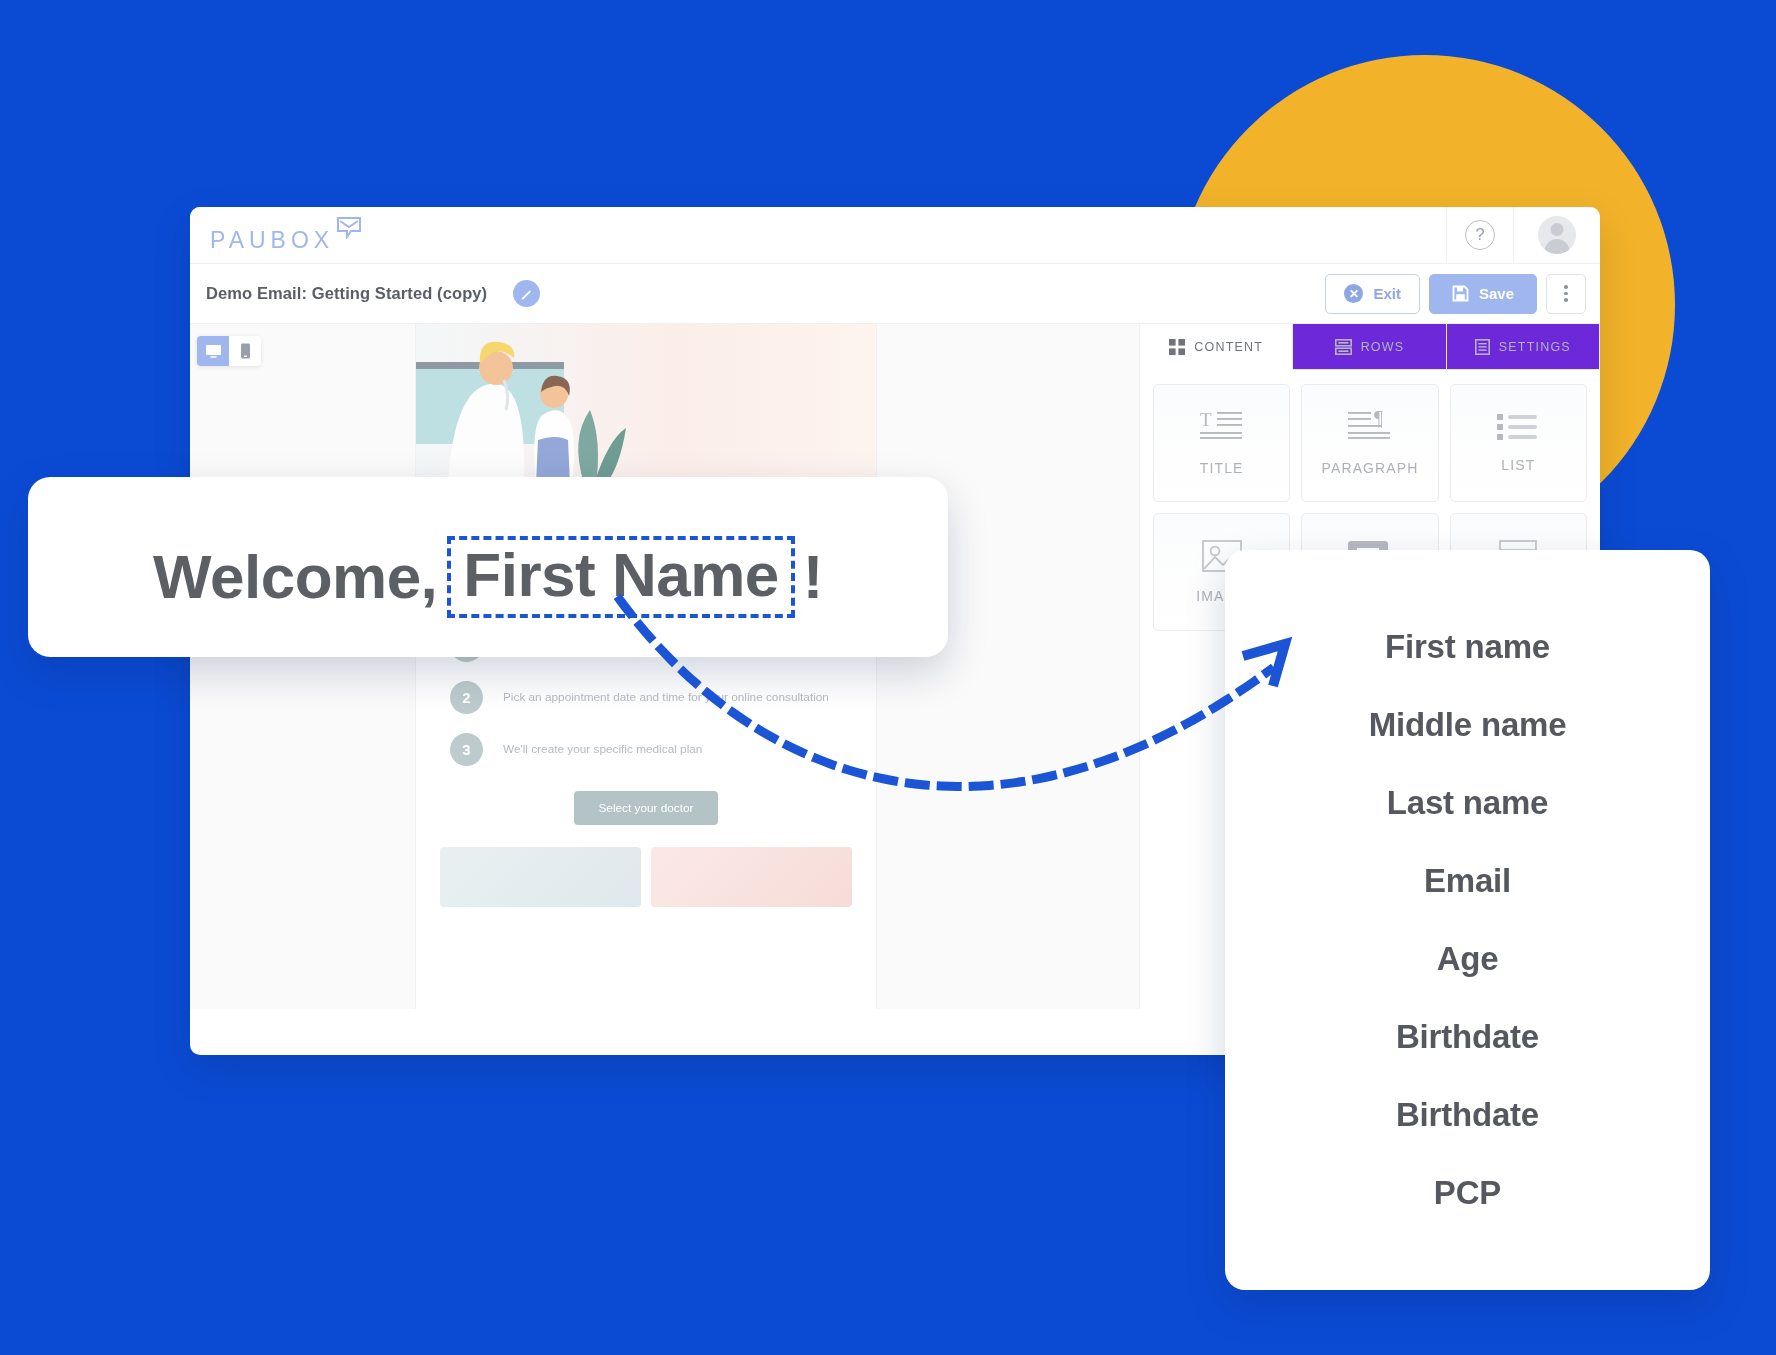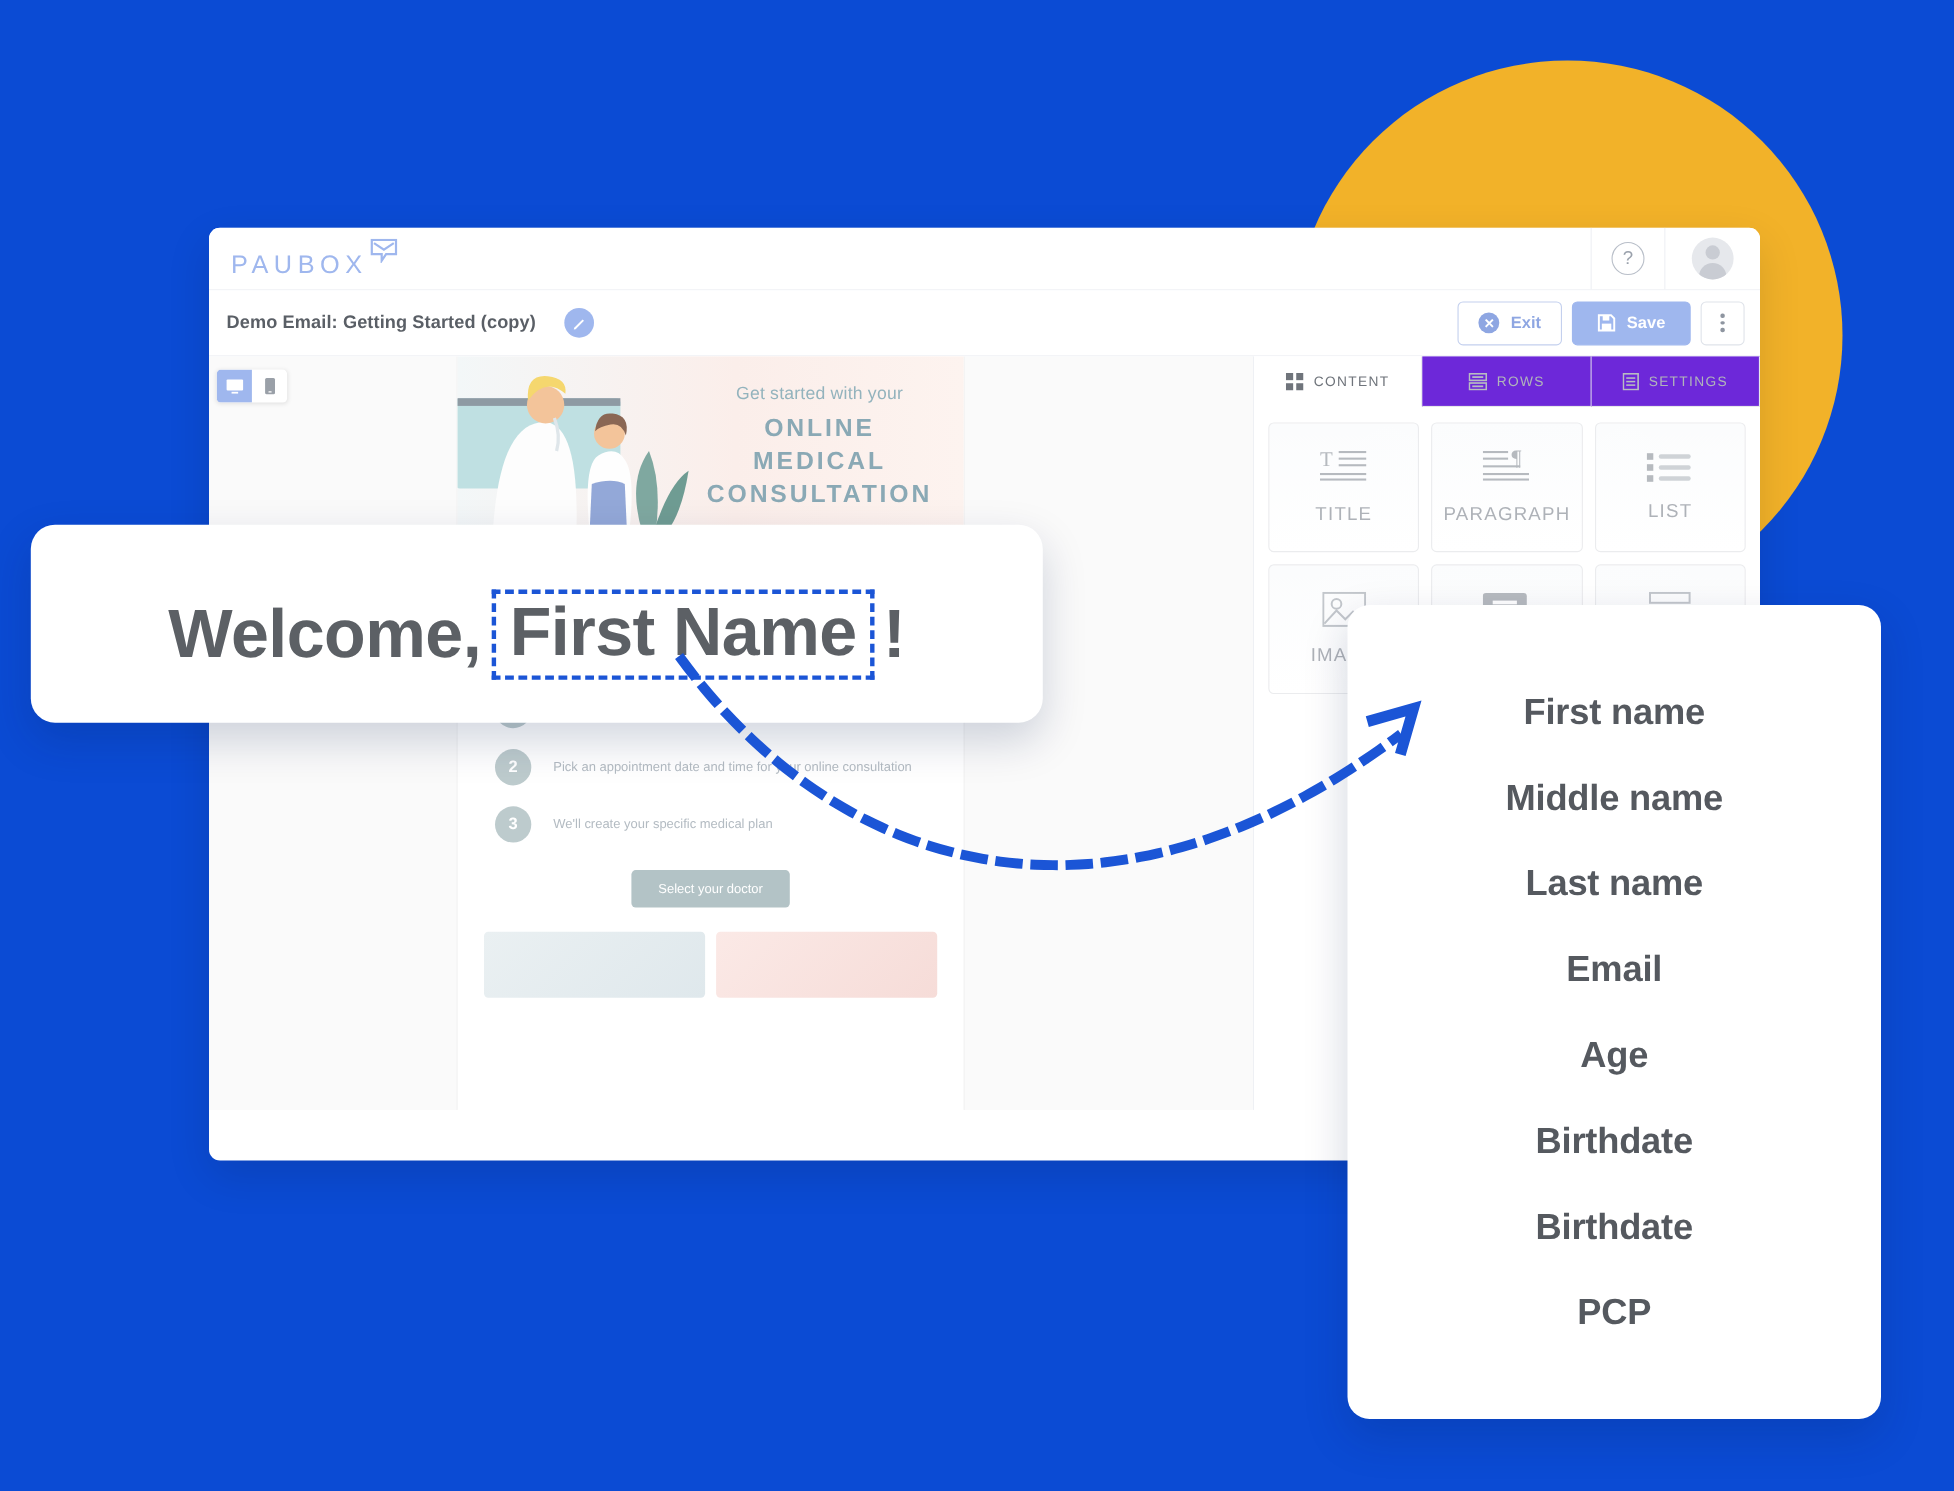--- a/index.html
+++ b/index.html
@@ -130,21 +130,21 @@
     flex:1;display:flex;align-items:center;justify-content:center;gap:9px;
     font-size:12.5px;letter-spacing:1.2px;color:#b0b4ba;background:#6d28d9;
     border-bottom:1px solid #e7e8ea;border-right:1px solid #e7e8ea;cursor:pointer;
   }
   .tool-tab.active{background:#fff;color:#6f747b;border-bottom-color:transparent;}
   .blocks{display:grid;grid-template-columns:repeat(3,1fr);gap:11px;padding:14px 13px;}
   .block{
     height:116px;border:1px solid #ebecee;border-radius:5px;background:linear-gradient(180deg,#fbfcfd,#fff);
     display:flex;flex-direction:column;align-items:center;justify-content:center;gap:16px;cursor:pointer;
   }
-  .block-label{font-size:17px;letter-spacing:1.1px;color:#aeb2b8;text-align:right;}
+  .block-label{font-size:14px;letter-spacing:1.1px;color:#aeb2b8;text-align:right;}
 
   
   .callout{
     position:absolute;left:28px;top:477px;width:920px;height:180px;
     background:#fff;border-radius:22px;z-index:6;
     display:flex;align-items:center;justify-content:center;
     box-shadow:0 16px 40px rgba(3,30,80,.18);
   }
   .callout-text{
     display:flex;align-items:center;font-size:62px;font-weight:700;color:#5c6065;
@@ -254,27 +254,20 @@
               <circle cx="88" cy="44" r="17" fill="#f3c49a"></circle>
               <path d="M72 40 q16 -22 34 -6 q2 -14 -16 -16 q-20 -2 -18 22 Z" fill="#f5d76e"></path>
               <path d="M96 56 q6 16 2 30" stroke="#dfe6ea" stroke-width="3" fill="none"></path>
               <path d="M128 160 q-6 -62 8 -70 q16 -9 24 4 q10 14 4 66 Z" fill="#fefefe"></path>
               <circle cx="146" cy="70" r="14" fill="#f3c49a"></circle>
               <path d="M133 68 q2 -18 16 -16 q16 2 12 20 q-4 -12 -14 -10 q-10 2 -14 6 Z" fill="#8a6754"></path>
               <path d="M130 116 q18 -6 30 0 l2 44 h-34 Z" fill="#93a8d8"></path>
               <path d="M176 160 q-14 -46 6 -74 q12 30 6 74 Z" fill="#7fa8a0"></path>
               <path d="M186 160 q14 -44 32 -56 q-6 38 -20 56 Z" fill="#6f9c93"></path>
             </svg>
-            <div class="hero-texts">
-              <div class="hero-sub">Get started with your</div>
-              <div class="hero-title">
-                <div>ONLINE MEDICAL</div>
-                <div>CONSULTATION</div>
-              </div>
-            </div>
           </div>
 
           <div class="welcome-line">Welcome, First Name !</div>
           <div class="lets-start">Let's get started:</div>
           <div class="lets-desc">Follow these steps so we can get to know you and your medical history.</div>
 
           <div class="steps">
             <div class="step">
               <div class="step-num">1</div>
               <div class="step-text">Select your primary care doctor</div>

